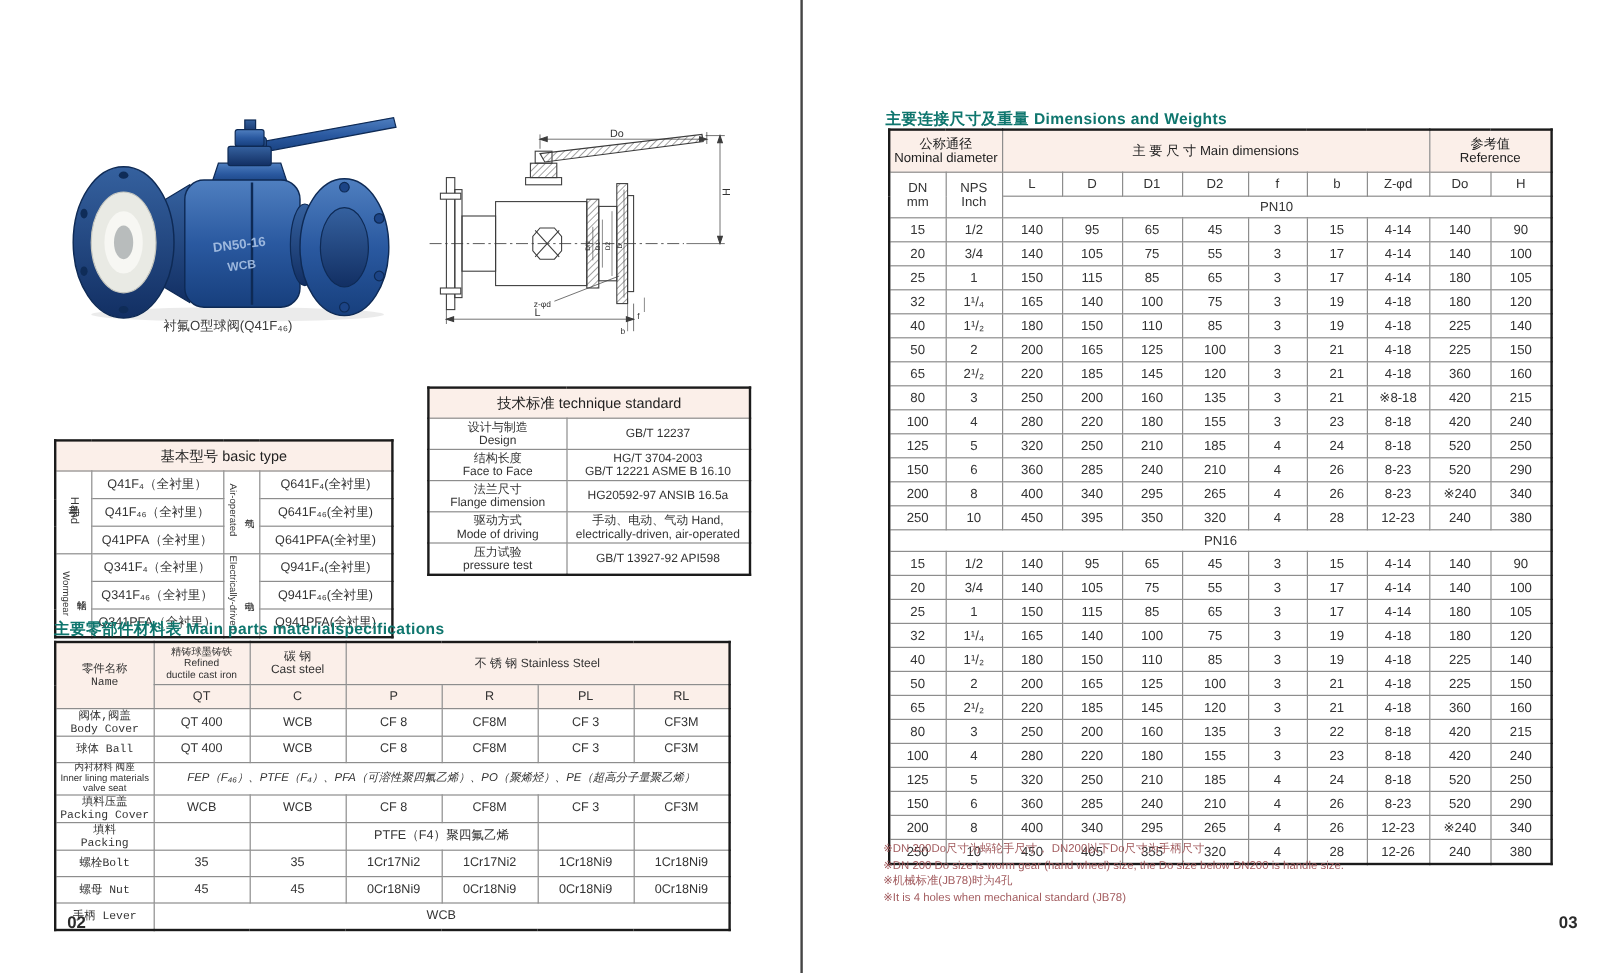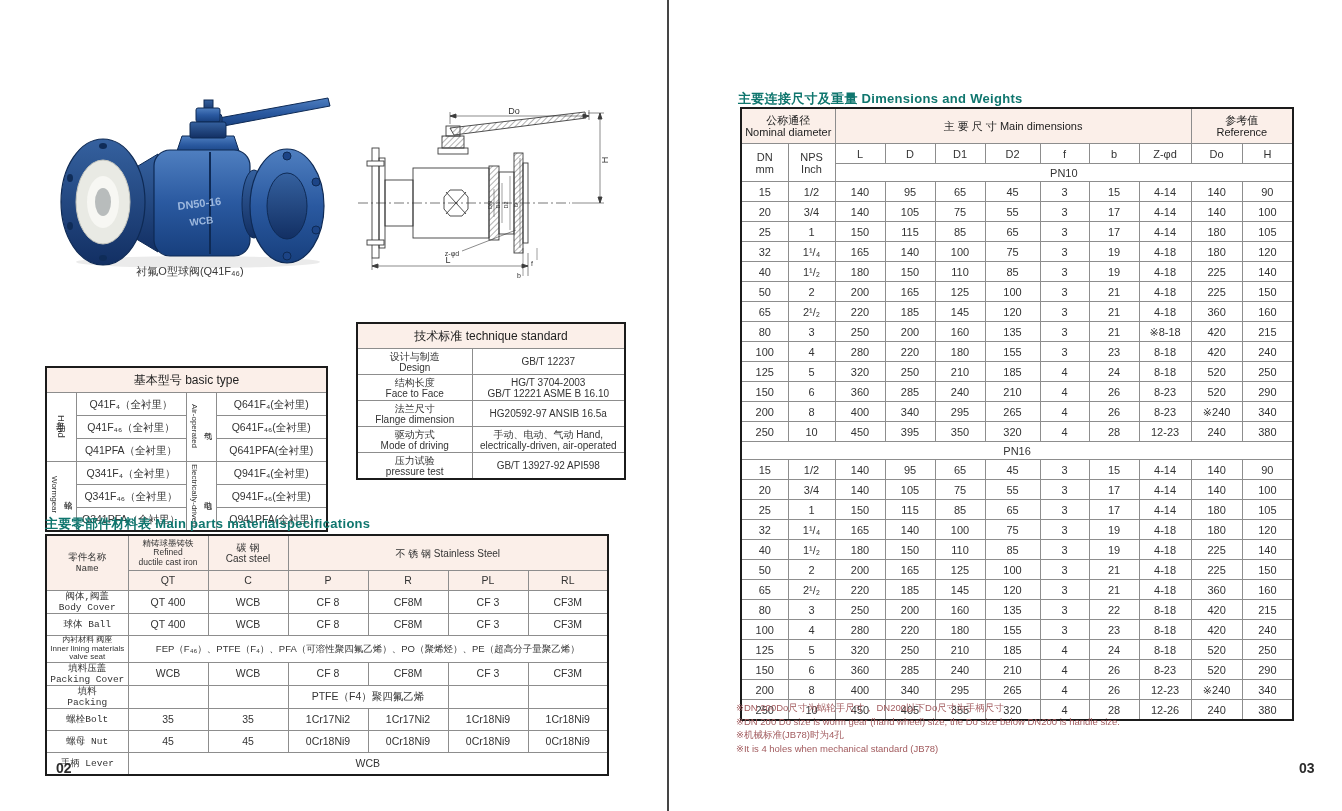--- a/index.html
+++ b/index.html
@@ -316,21 +316,21 @@
       <td>WCB</td>
       <td>CF 8</td>
       <td>CF8M</td>
       <td>CF 3</td>
       <td>CF3M</td>
     </tr>
     <tr>
       <td class="pre name3">内衬材料 阀座
 Inner lining materials
 valve seat</td>
-      <td colspan="6" style="font-size:9.5px;">FEP（F₄₆）、PTFE（F₄）、PFA（可溶性聚四氟乙烯）、PO（聚烯烃）、PE（超高分子量聚乙烯）</td>
+      <td colspan="6" style="font-size:9.5px;font-style:italic;">FEP（F₄₆）、PTFE（F₄）、PFA（可溶性聚四氟乙烯）、PO（聚烯烃）、PE（超高分子量聚乙烯）</td>
     </tr>
     <tr>
       <td class="pre name">填料压盖
 Packing Cover</td>
       <td>WCB</td>
       <td>WCB</td>
       <td>CF 8</td>
       <td>CF8M</td>
       <td>CF 3</td>
       <td>CF3M</td>

